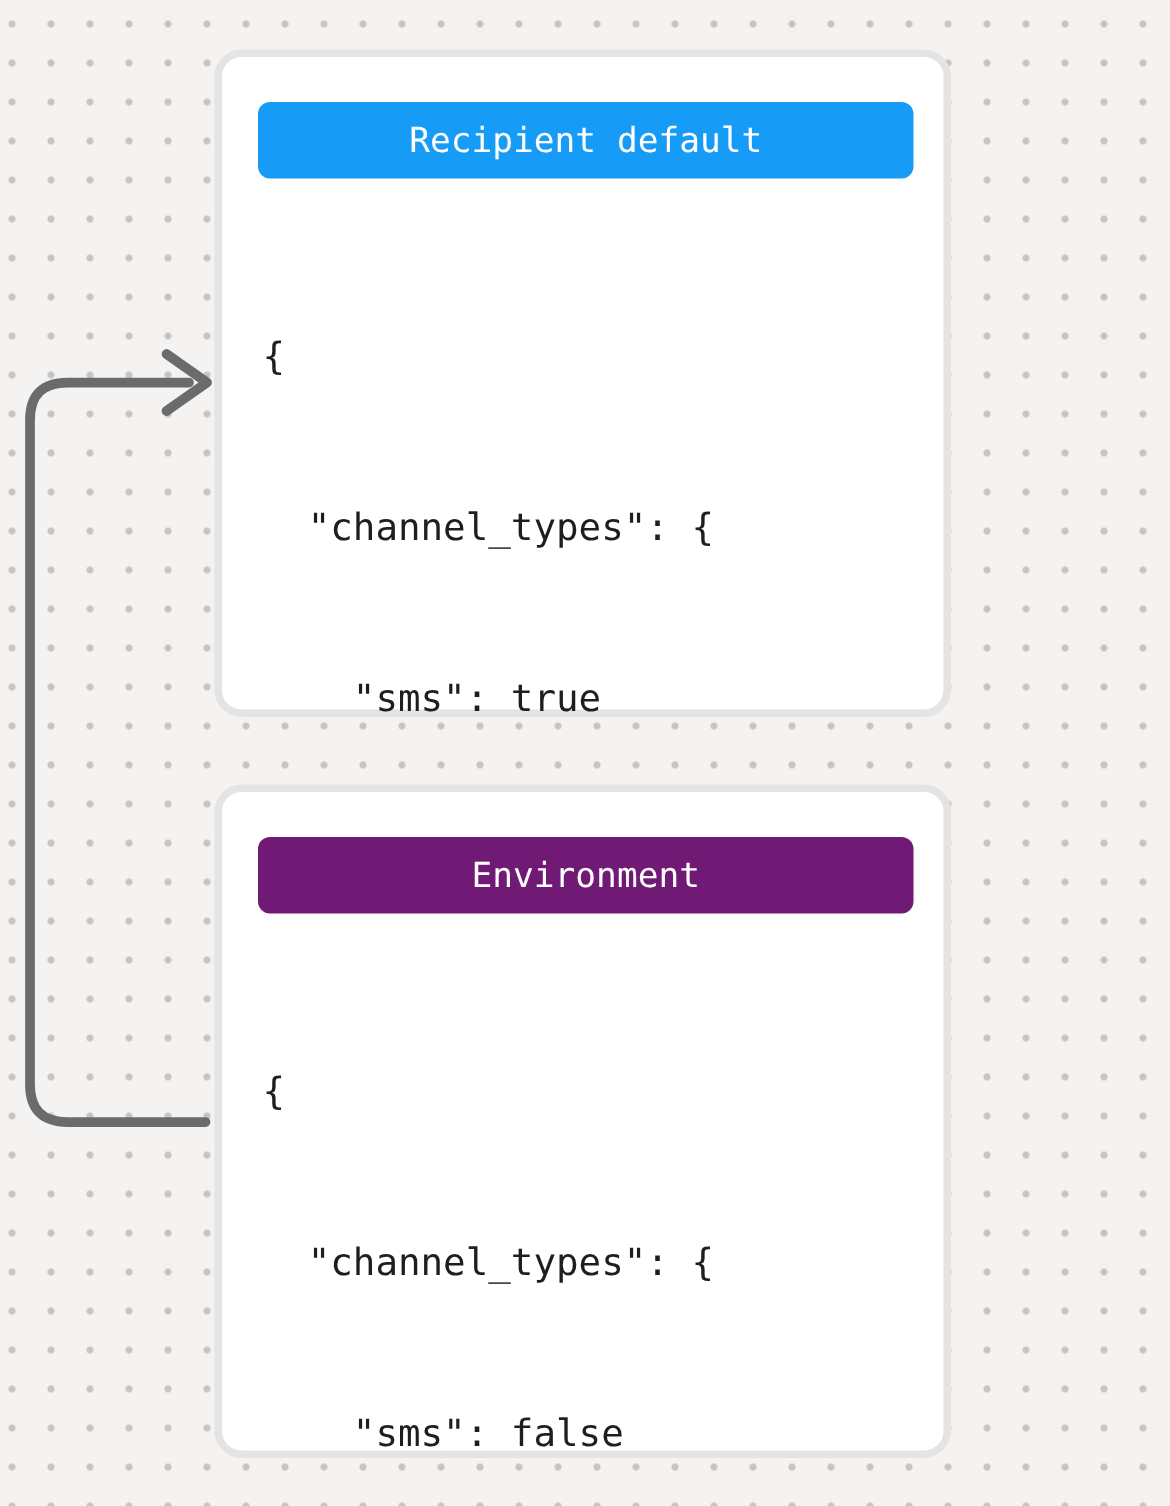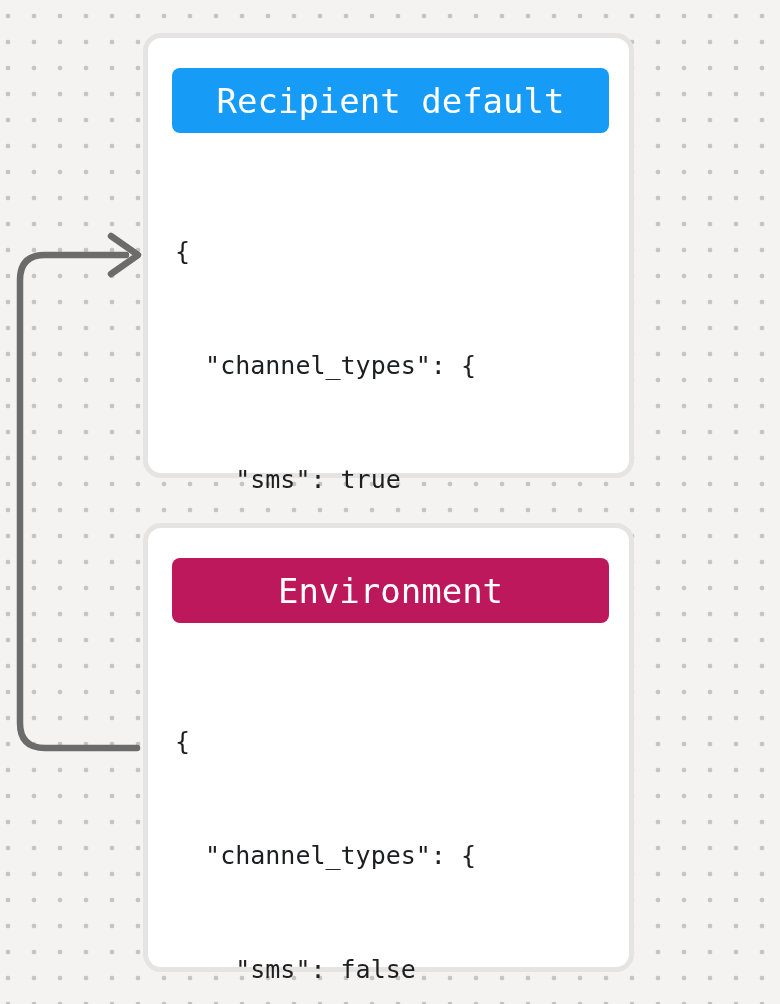--- a/index.html
+++ b/index.html
@@ -23,24 +23,24 @@
     left: 143px;
     width: 491px;
     background: #ffffff;
     border: 5px solid #e5e4e2;
     border-radius: 18px;
   }
   .card-recipient   { top: 33px;  height: 445px; }
   .card-environment { top: 523px; height: 449px; }
   .card-header {
     margin: 30px 20px 0 24px;
-    height: 65px;
+    height: 51px;
     border-radius: 8px;
     color: #ffffff;
-    font-size: 34px;
+    font-size: 23px;
     letter-spacing: 0px;
     display: flex;
     align-items: center;
     justify-content: center;
   }
   .code {
     margin: 24px 0 0 27px;
     font-size: 25px;
     line-height: 38px;
     color: #1d1e20;
@@ -65,21 +65,21 @@
     <div class="code-line">    "sms": true</div>
     <div class="code-line">  },</div>
     <div class="code-line italic">  "categories": {</div>
     <div class="code-line italic">    "collaboration": true</div>
     <div class="code-line italic">  }</div>
     
   </div>
 </div>
 
 <div class="card card-environment">
-  <div class="card-header" style="background-color: #be185d;">Environment</div>
+  <div class="card-header" style="background-color: #701a75;">Environment</div>
   <div class="code">
     <div class="code-line">{</div>
     <div class="code-line">  "channel_types": {</div>
     <div class="code-line">    "sms": false</div>
     
     
     
     
     
   </div>

